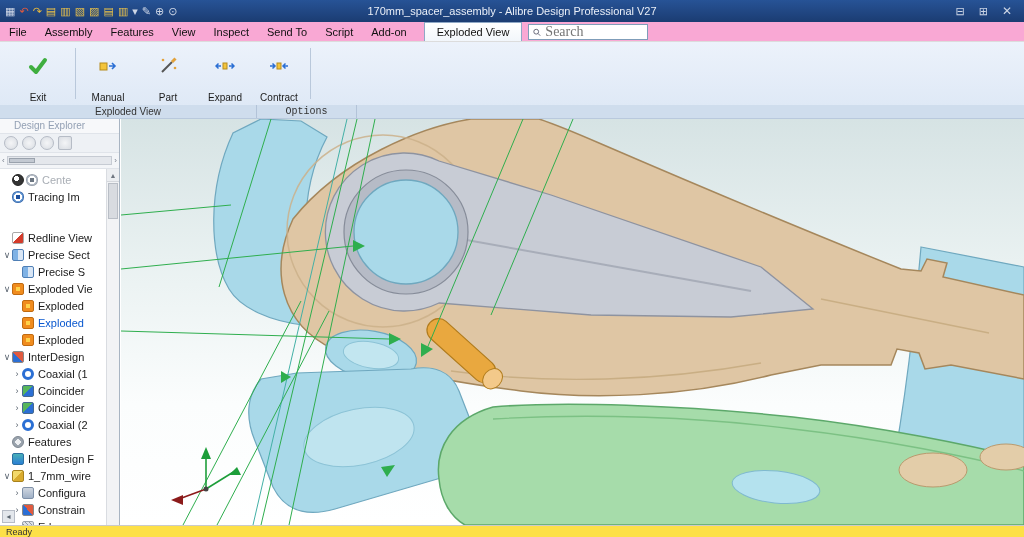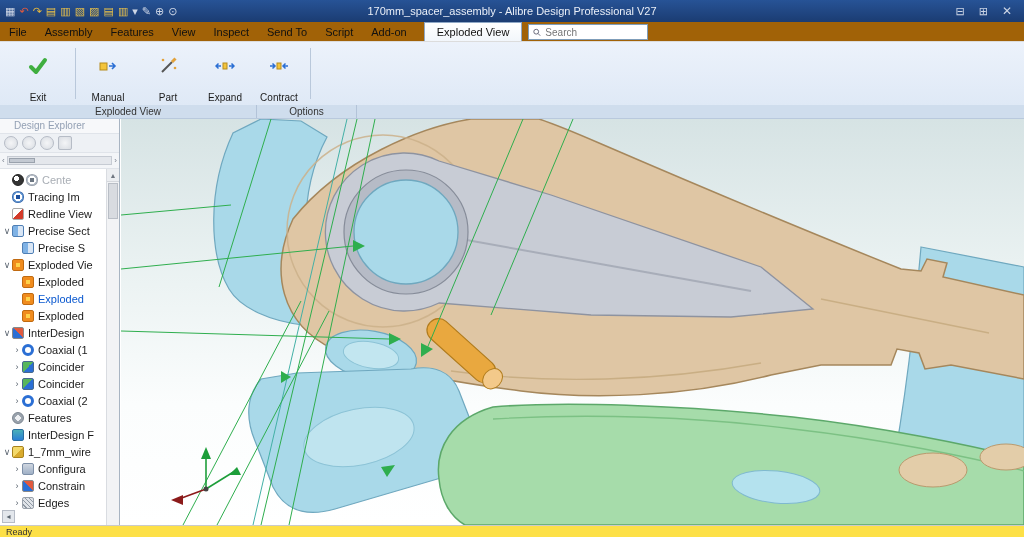--- a/index.html
+++ b/index.html
@@ -12,30 +12,30 @@
     background:linear-gradient(#275396,#1b3c72); display:flex; align-items:center; }
   .tb-icons { display:flex; align-items:center; gap:4px; padding-left:5px; }
   .tb-ic { font-size:11px; line-height:1; cursor:default; }
   .tb-title { position:absolute; left:50%; transform:translateX(-50%);
     font-size:11px; color:#e9eef7; white-space:nowrap; }
   .tb-right { margin-left:auto; display:flex; align-items:center; gap:14px; padding-right:12px; }
   .tb-right .tb-ic { color:#cdd6e6; }
   .tb-close { color:#fff; font-size:12px; }
 
   
-  .menubar { position:absolute; top:22px; left:0; width:100%; height:20px; background:#a16207;
+  .menubar { position:absolute; top:22px; left:0; width:100%; height:20px; background:#f9a8d4;
     display:flex; align-items:stretch; border-bottom:1px solid #dcdcdc; }
   .menu-item { font-size:11px; color:#111; padding:0 9px; display:flex; align-items:center; }
   .menu-tab { font-size:11px; color:#111; background:linear-gradient(#ffffff,#f2f6fb);
     border:1px solid #8fa8c6; border-bottom:none; padding:0 12px; margin-left:8px;
     display:flex; align-items:center; }
   .search-box { display:flex; align-items:center; background:#fff; border:1px solid #7f9db9;
     height:16px; width:120px; margin:2px 0 0 6px; padding:0 4px; gap:4px; }
-  .search-box input { border:none; outline:none; font-size:10px; width:100%;
-    font-family:Liberation Sans, sans-serif; color:#333; background:transparent; }
+  .search-box input { border:none; outline:none; font-size:14px; width:100%;
+    font-family:Liberation Serif, serif; color:#333; background:transparent; }
 
   
   .ribbon { position:absolute; top:42px; left:0; width:100%; height:63px;
     background:linear-gradient(#ecf2fb,#dfe9f6); display:flex; align-items:stretch;
     padding:2px 0 2px 4px; }
   .rb-btn { display:flex; flex-direction:column; align-items:center; padding-top:5px; gap:16px;
     border:1px solid transparent; border-radius:2px; margin:6px; }
   .rb-btn.active { background:#cfe3fb; border-color:#8fb4e3; }
   .rb-ic { height:22px; display:flex; align-items:center; }
   .rb-lb { font-size:10px; line-height:1.15; text-align:center; color:#1a1a1a; }
@@ -193,21 +193,21 @@
             <rect x="8" y="7" width="4" height="6" fill="#f3c43c" stroke="#b68c1e"></rect>
             <path d="M1 10 h5 M3.5 7.5 L6 10 l-2.5 2.5 M19 10 h-5 M16.5 7.5 L14 10 l2.5 2.5" stroke="#2b6fd4" stroke-width="1.5" fill="none"></path>
           </svg>
         </div>
         <div class="rb-lb">Contract</div>
       </div>
       <div class="rb-sep"></div>
     </div>
   <div class="groupband" id="groupband">
       <div class="group-cell" style="width: 257px;">Exploded View</div>
-      <div class="group-cell" style="width: 100px;">Options</div>
+      <div class="group-cell" style="width: 100px; font-family: Liberation Mono, monospace;">Options</div>
     </div>
 
   <div class="panel">
     <div class="panel-header">Design Explorer</div>
     <div class="panel-tools">
       <span class="ptool"></span>
       <span class="ptool"></span>
       <span class="ptool"></span>
       <span class="ptool square"></span>
     </div>
@@ -224,21 +224,21 @@
           <span class="tr-exp"></span>
           <span class="ti" data-icon="camera"></span>
           <span class="ti" data-icon="eye-dim"></span>
           <span class="tr-label">Cente</span>
         </div>
         <div class="tree-row" style="padding-left: 2px;">
           <span class="tr-exp"></span>
           <span class="ti" data-icon="eye"></span>
           <span class="tr-label">Tracing Im</span>
         </div>
-        <div class="tree-row" style="padding-left: 2px;">
+        <div class="tree-row" style="padding-left: 2px; margin-top: 24px;">
           <span class="tr-exp"></span>
           <span class="ti" data-icon="redline"></span>
           <span class="tr-label">Redline View</span>
         </div>
         <div class="tree-row" style="padding-left: 2px;">
           <span class="tr-exp">∨</span>
           <span class="ti" data-icon="section"></span>
           <span class="tr-label">Precise Sect</span>
         </div>
         <div class="tree-row" style="padding-left: 12px;">

